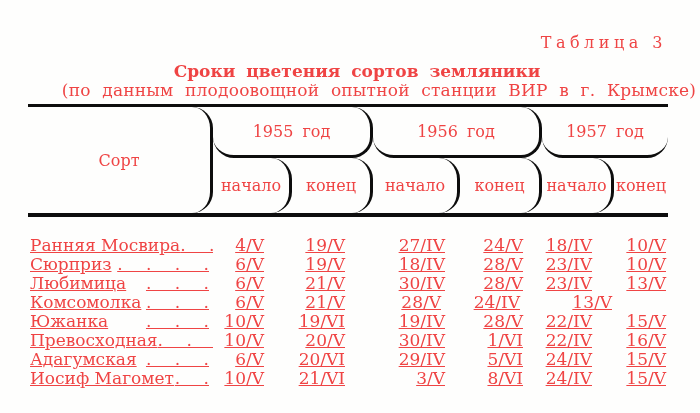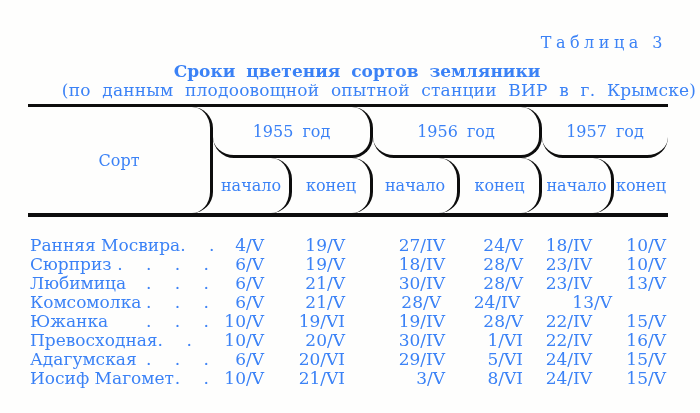--- a/index.html
+++ b/index.html
@@ -6,21 +6,21 @@
     margin: 0;
     padding: 0;
     background: #ffffff;
   }
   .page {
     position: relative;
     width: 700px;
     height: 413px;
     background: #fefefd;
     font-family: "DejaVu Serif", "Liberation Serif", serif;
-    color: #3b82f6;
+    color: #ef4444;
     overflow: hidden;
   }
 
   
   .table-label {
     position: absolute;
     top: 33px;
     right: 33px;
     font-size: 16px;
     letter-spacing: 4.5px;
@@ -84,20 +84,21 @@
   .sub-cell { grid-row: 2 / 3; }
   .sub-divider { border-right: 3px solid #0d0d0d; }
 
   
   .tbody {
     position: absolute;
     left: 28px;
     top: 236px;
     width: 640px;
     font-size: 17px;
+    text-decoration: underline;
   }
   .row {
     display: grid;
     grid-template-columns: 185px 79px 81px 87px 82px 72px 54px;
     line-height: 19px;
     height: 19px;
   }
   .name-cell {
     display: flex;
     align-items: baseline;

